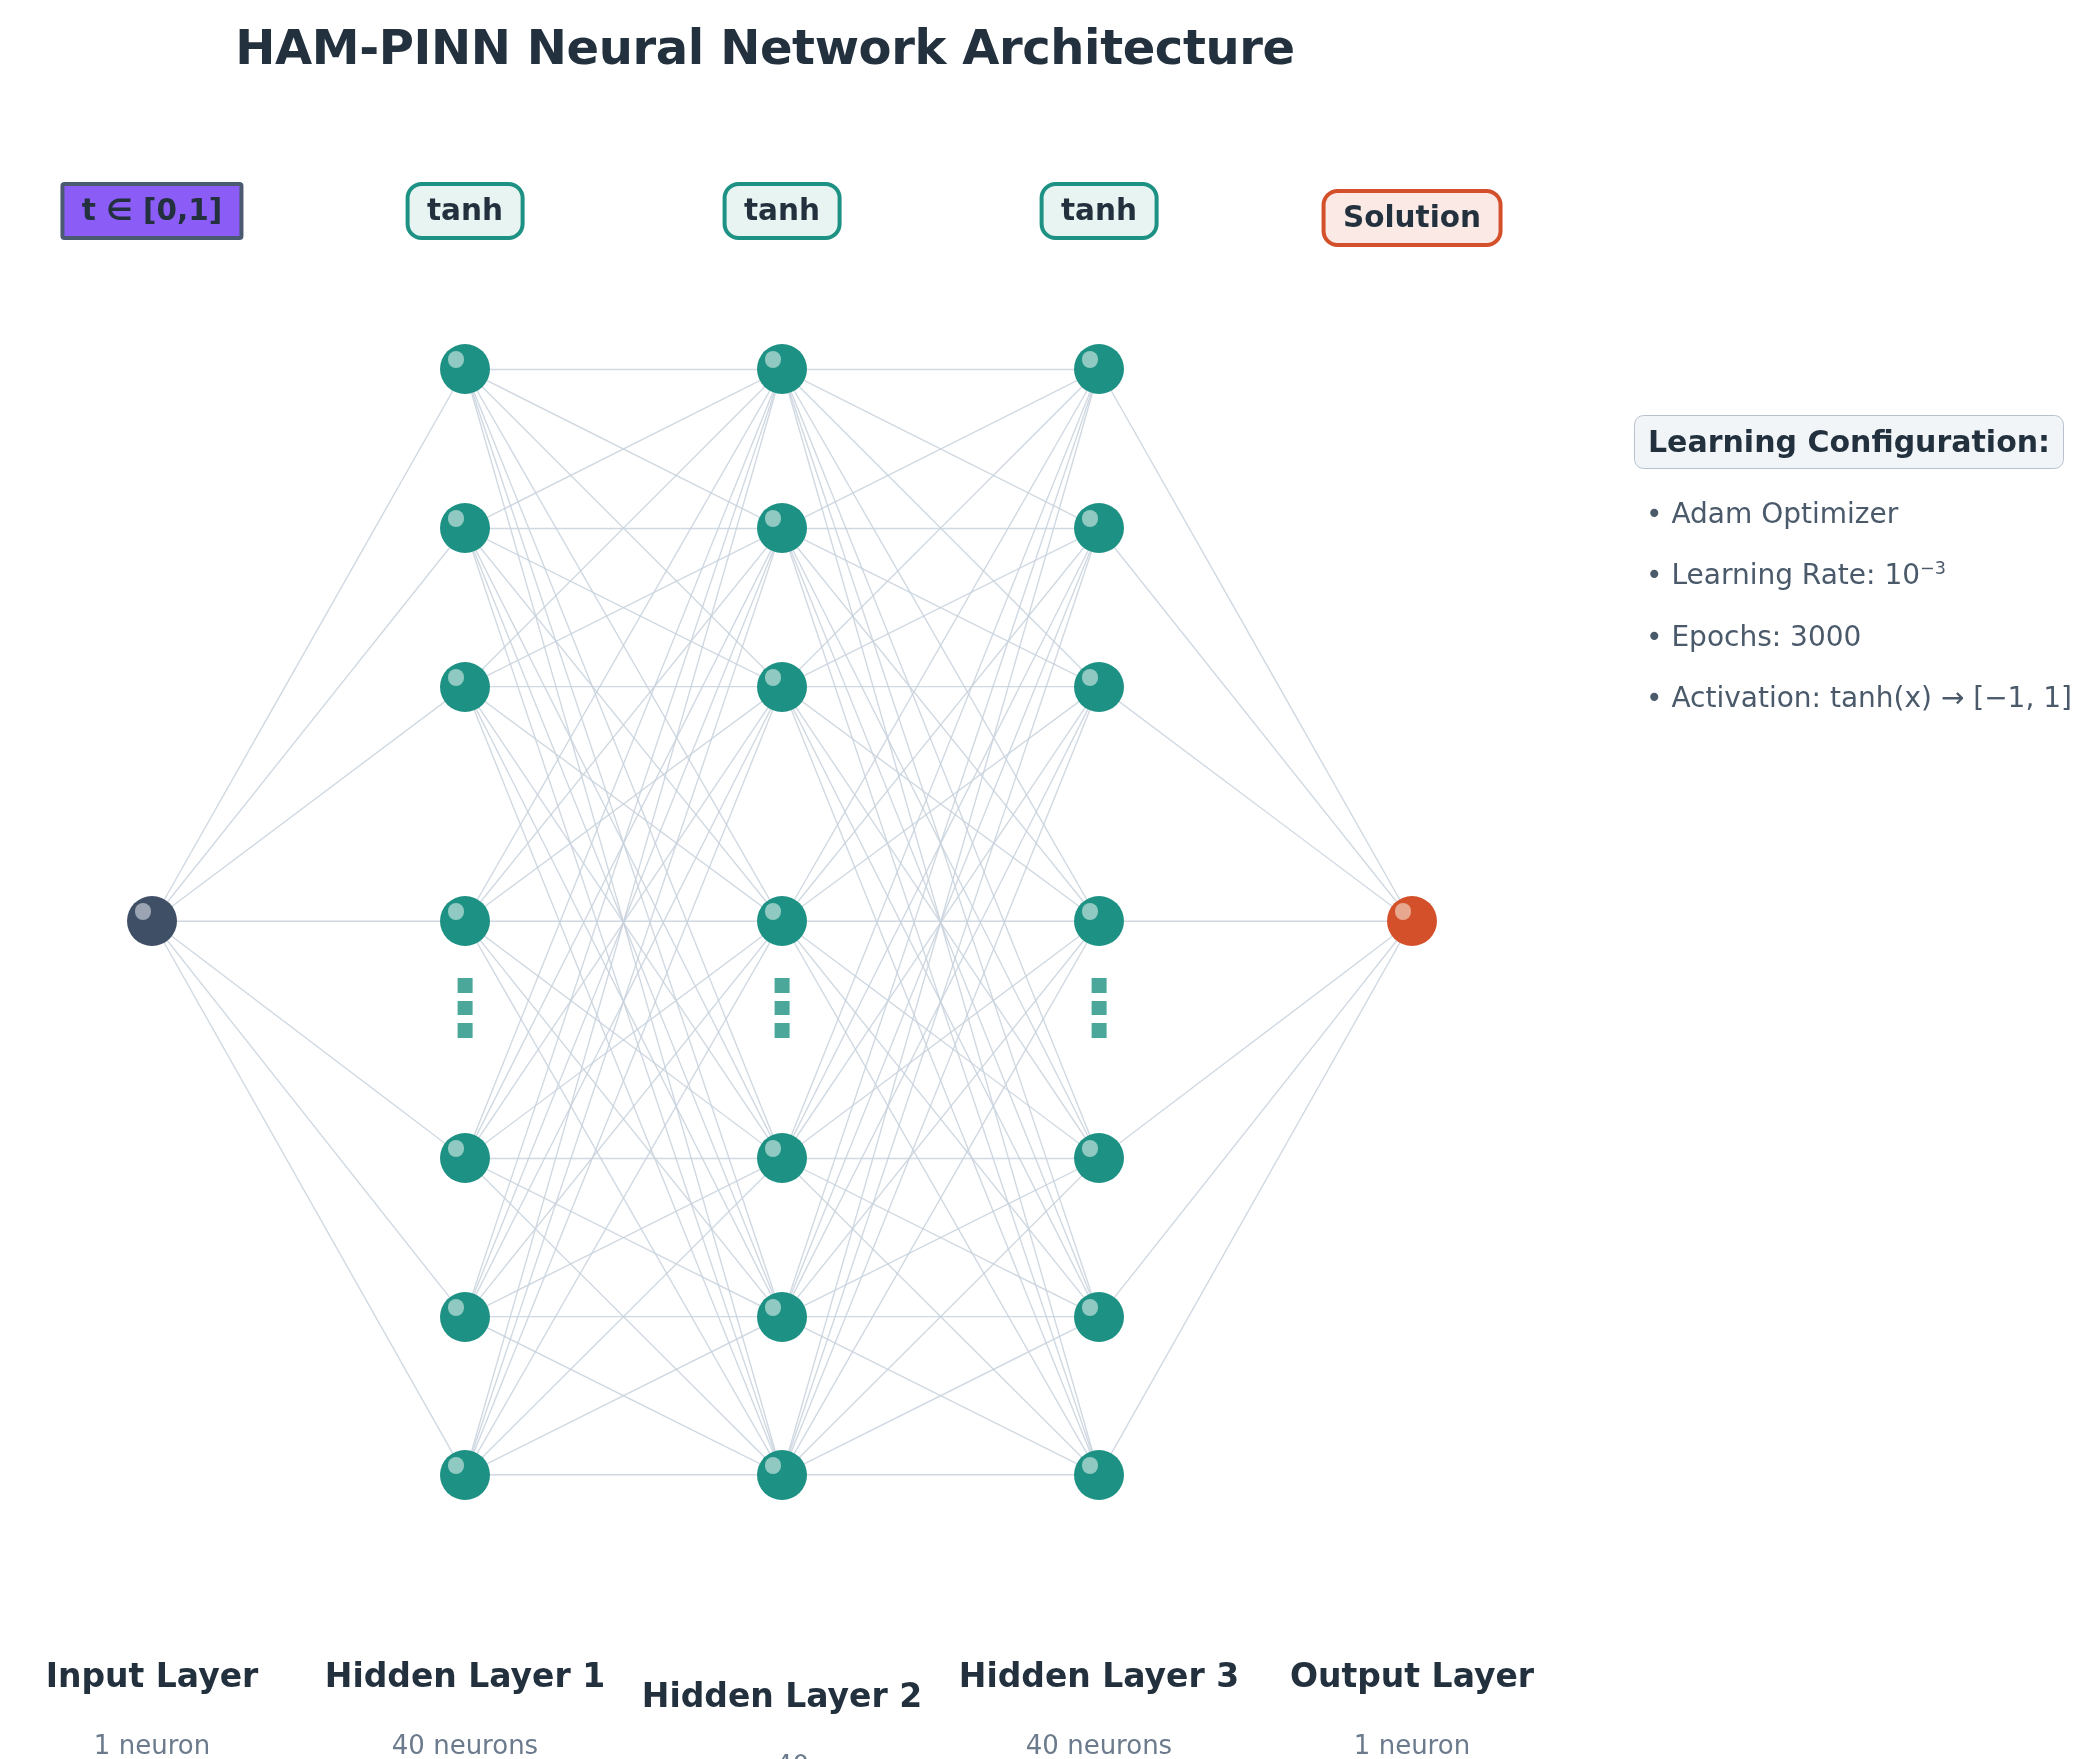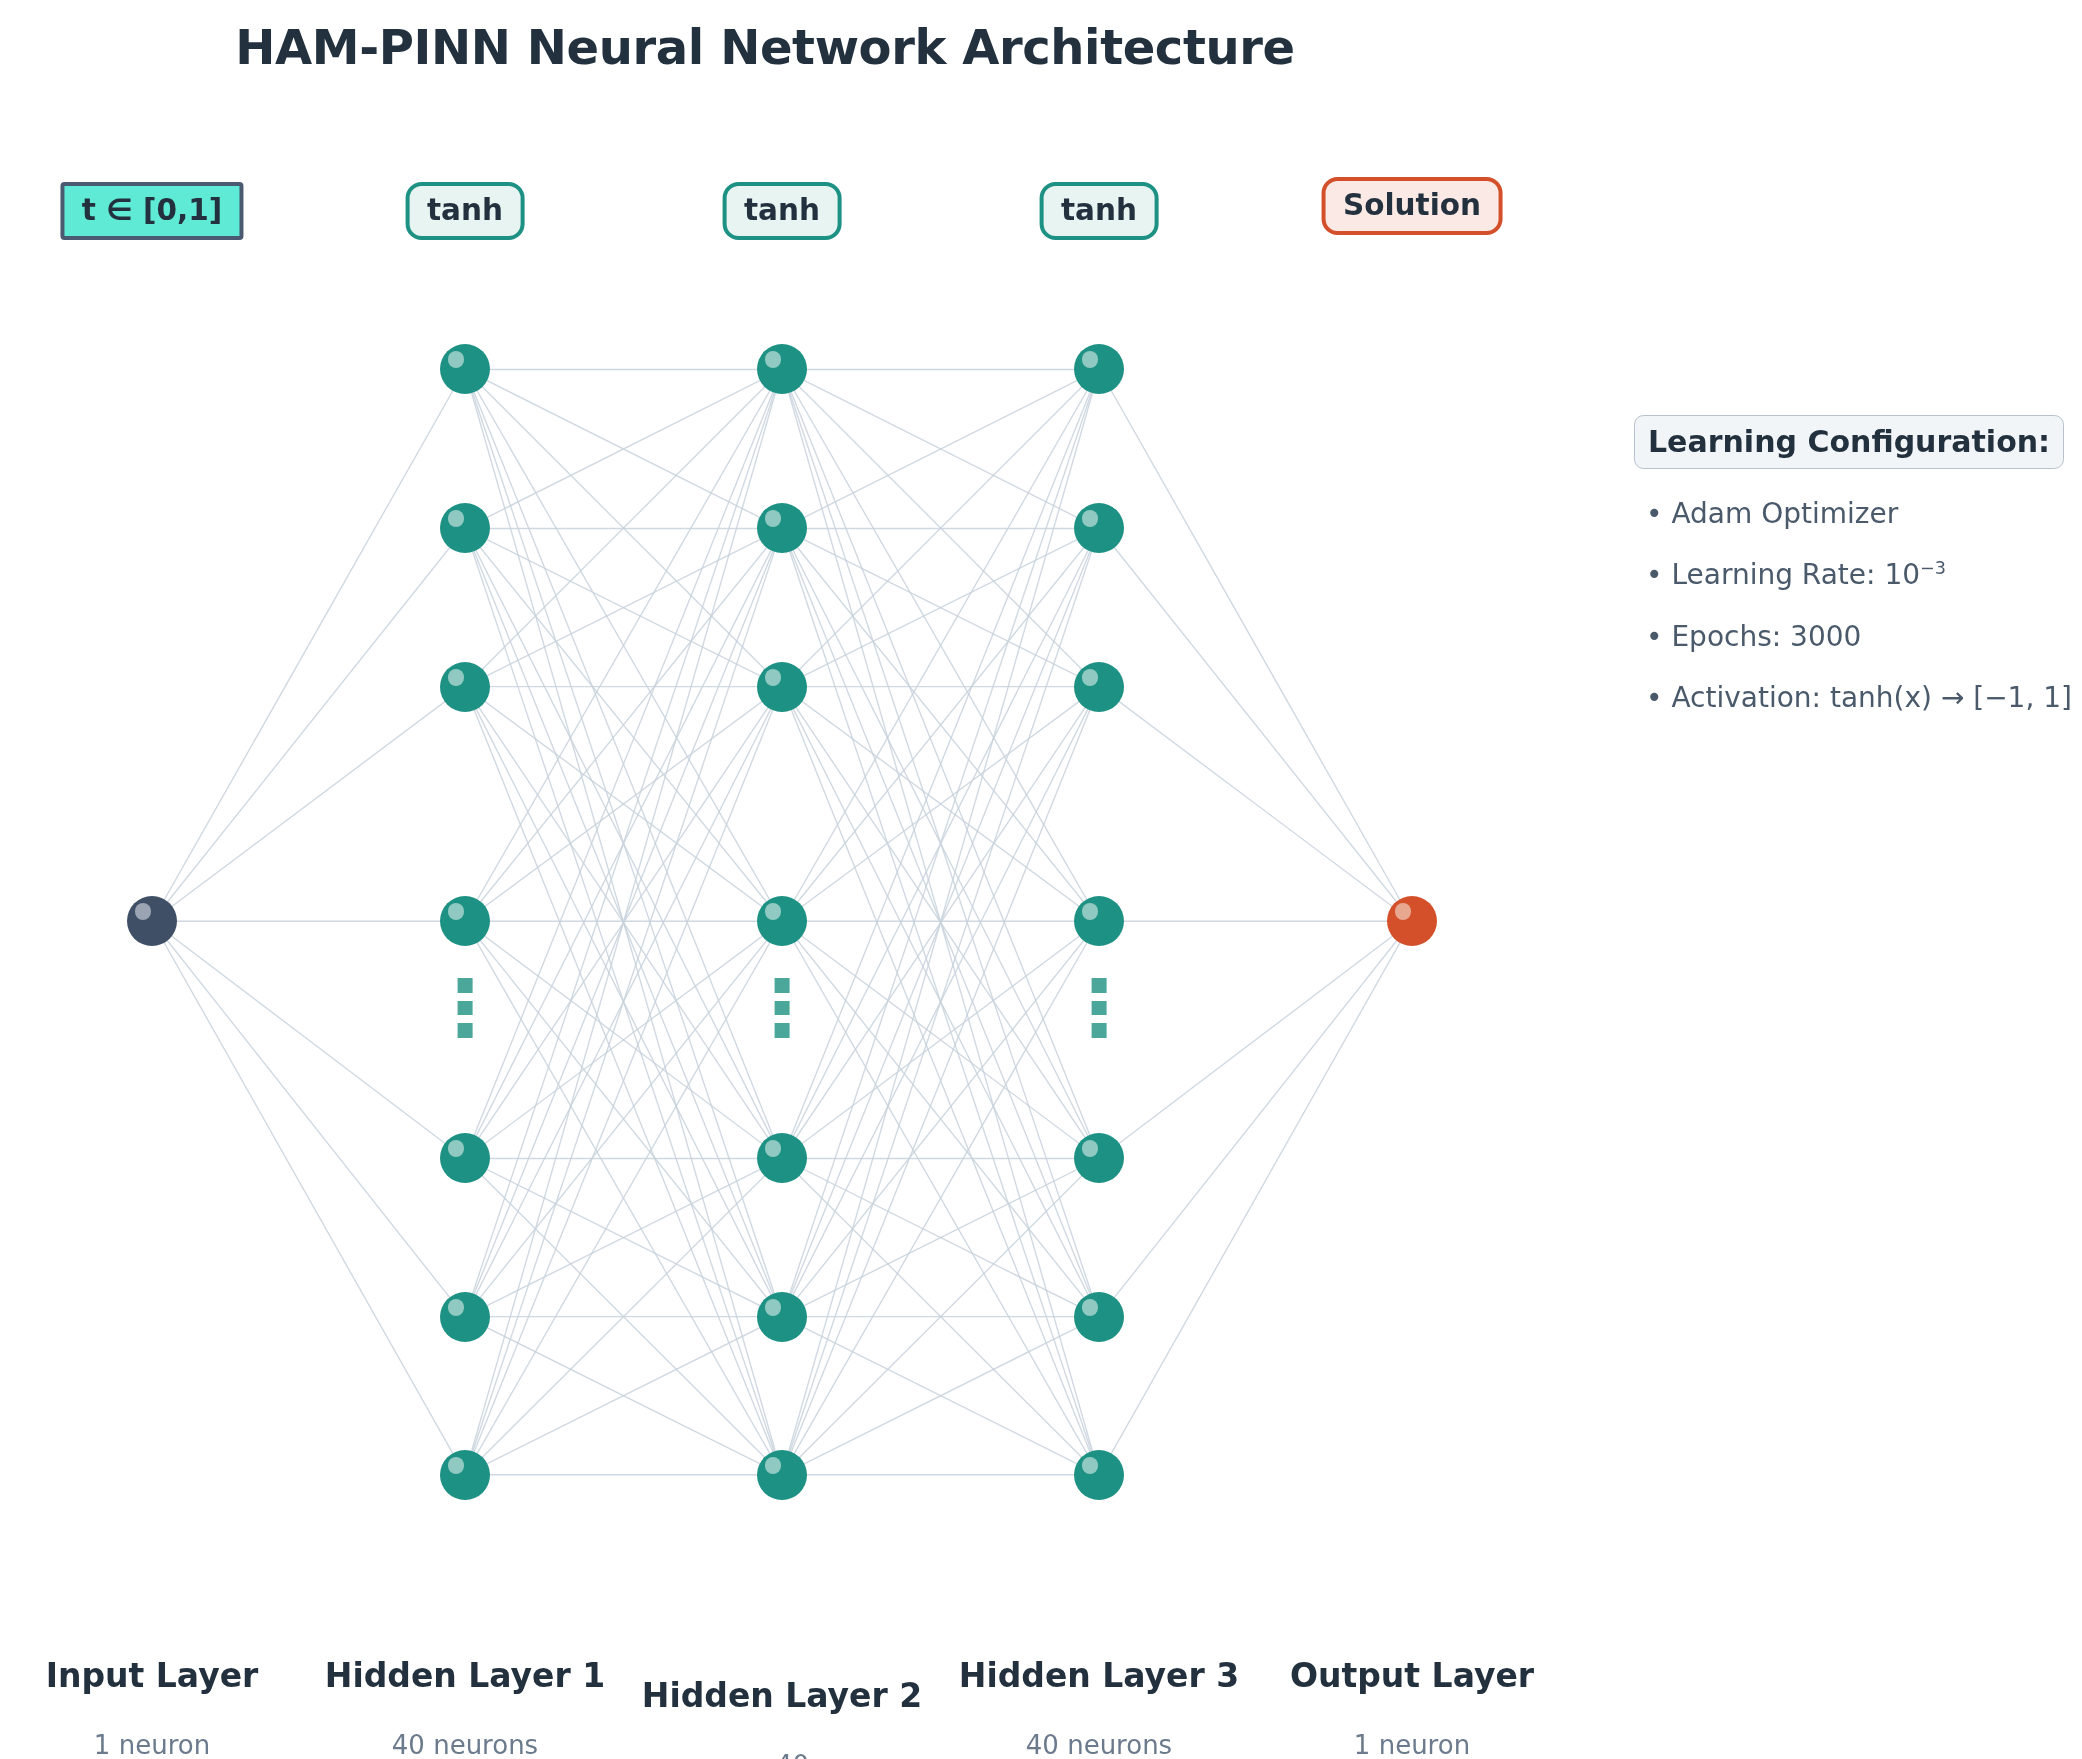--- a/index.html
+++ b/index.html
@@ -33,21 +33,21 @@
     position: absolute;
     transform: translate(-50%, -50%);
     padding: 8.7px 17.4px 10.4px 17.4px;
     border-radius: 16px;
     font-size: 29.5px;
     font-weight: bold;
     color: #23313f;
     white-space: nowrap;
     line-height: 1.05;
   }
-  .badge-input   { border: 4.3px solid #4a5a71; background: #5eead4; border-radius: 4px; }
+  .badge-input   { border: 4.3px solid #4a5a71; background: #8b5cf6; border-radius: 4px; }
   .badge-tanh    { border: 4.3px solid #1d9183; background: #e7f4f1; }
   .badge-output  { border: 4.3px solid #d4502b; background: #fae9e4; }
 
   
   .neuron {
     position: absolute;
     width: 50px; height: 50px;
     margin-left: -25px; margin-top: -25px;
     border-radius: 50%;
   }
@@ -233,21 +233,21 @@
       <line x1="1265" y1="1333" x2="1625" y2="1060" stroke="#c8d2dc" stroke-width="1.6" opacity="0.85"></line>
       <line x1="1265" y1="1515" x2="1625" y2="1060" stroke="#c8d2dc" stroke-width="1.6" opacity="0.85"></line>
       <line x1="1265" y1="1697" x2="1625" y2="1060" stroke="#c8d2dc" stroke-width="1.6" opacity="0.85"></line>
     </svg>
 
   <div id="badges-layer">
       <div class="badge badge-input" style="left: 152px; top: 211px;">t ∈ [0,1]</div>
       <div class="badge badge-tanh" style="left: 465px; top: 211px;">tanh</div>
       <div class="badge badge-tanh" style="left: 782px; top: 211px;">tanh</div>
       <div class="badge badge-tanh" style="left: 1099px; top: 211px;">tanh</div>
-      <div class="badge badge-output" style="left: 1412px; top: 206px;">Solution</div>
+      <div class="badge badge-output" style="left: 1412px; top: 218px;">Solution</div>
     </div>
 
   <div id="neurons-layer">
       <div class="neuron input-n" style="left: 152px; top: 921px;">
         <span class="hl"></span>
       </div>
       <div class="neuron hidden-n" style="left: 465px; top: 369px;">
         <span class="hl"></span>
       </div>
       <div class="neuron hidden-n" style="left: 465px; top: 528px;">

